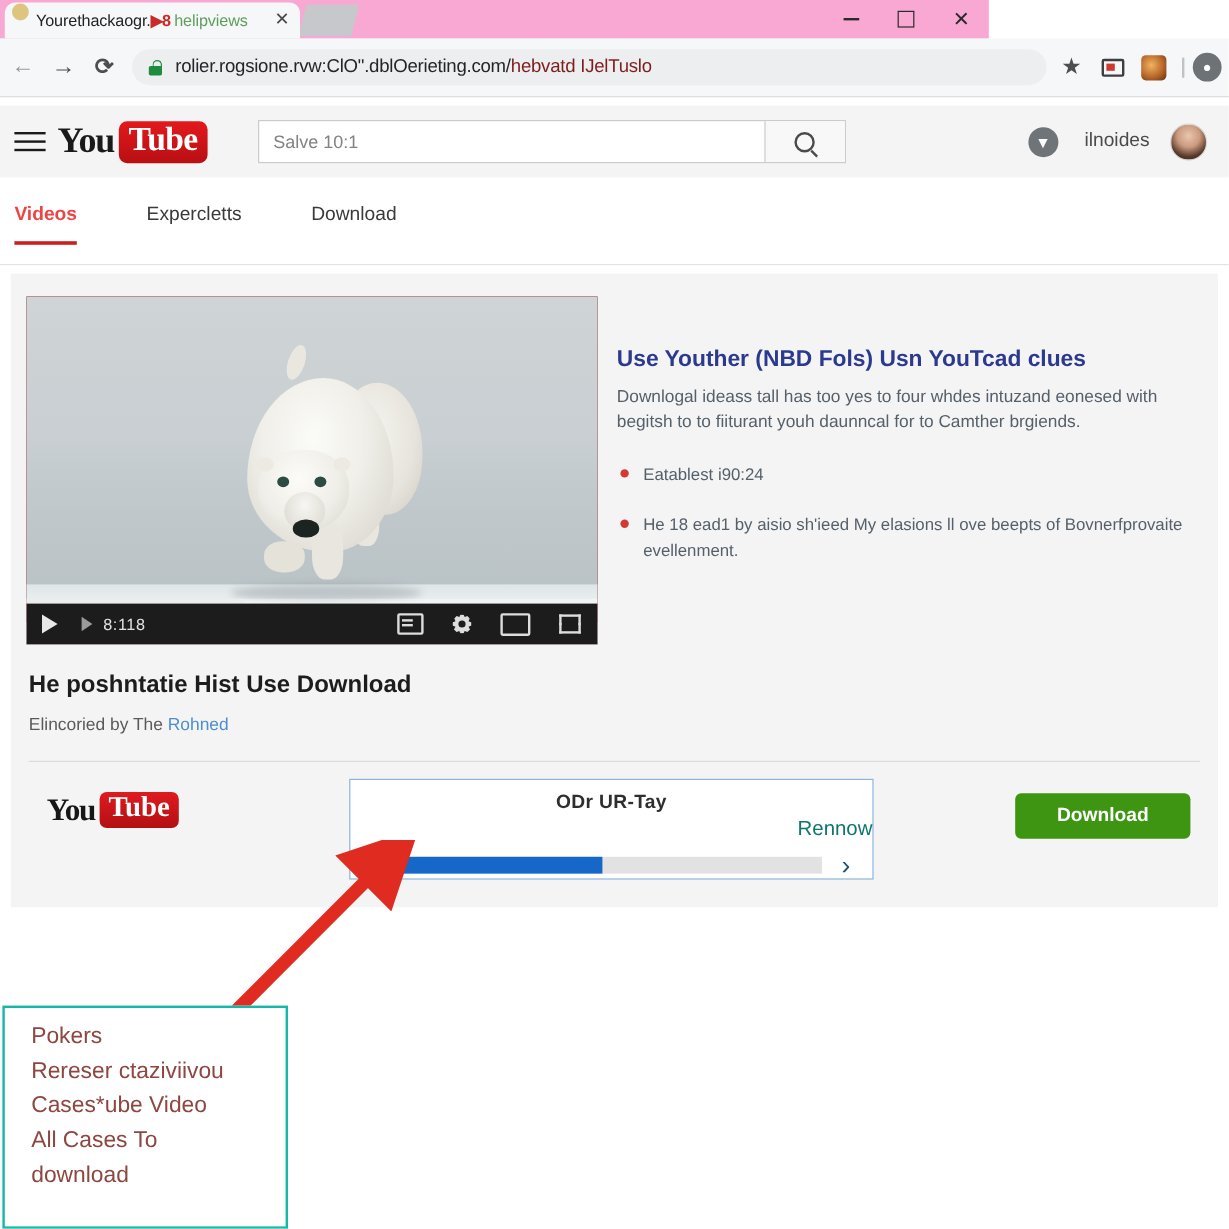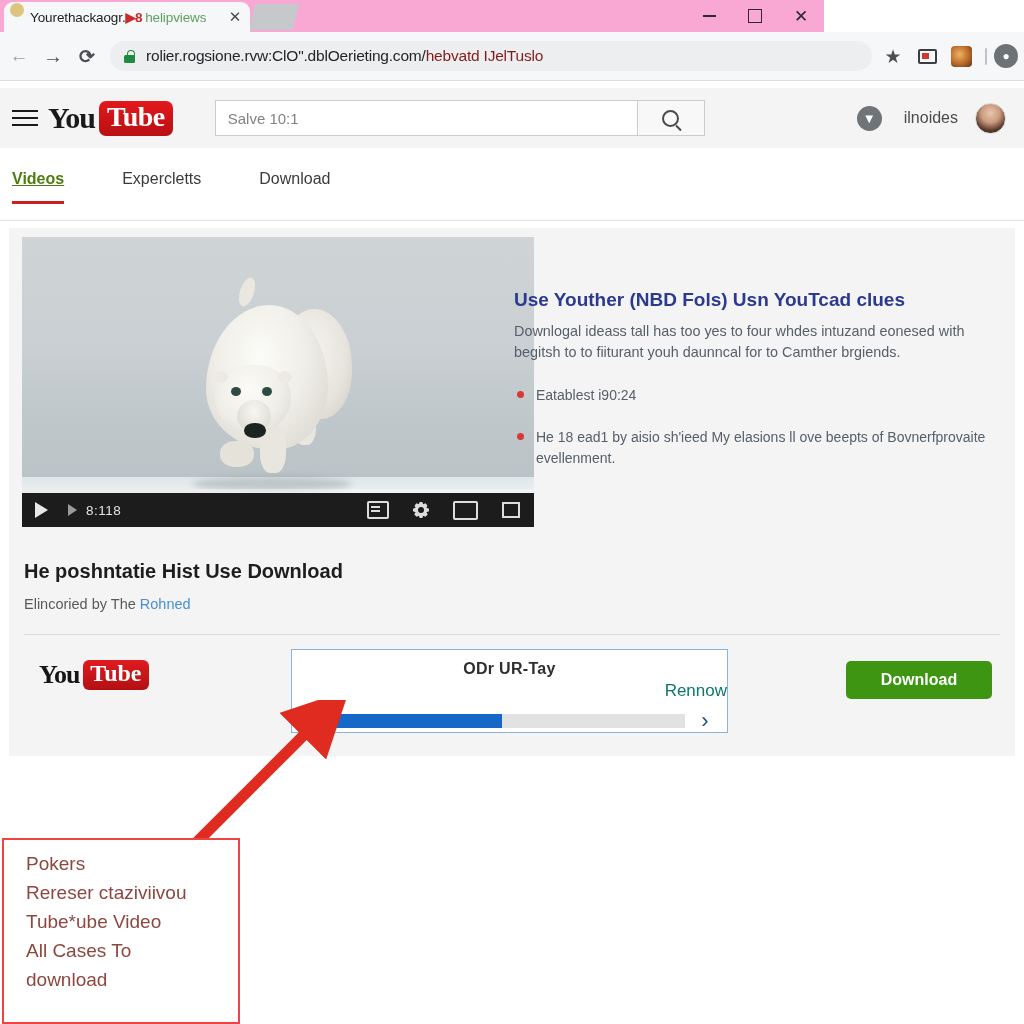--- a/index.html
+++ b/index.html
@@ -134,31 +134,31 @@
   
   .yt-tabs {
     position: absolute; left: 0; top: 148px; width: 1024px; height: 72px;
     background: #fff; border-bottom: 1px solid #e3e3e3; display: flex; align-items: flex-start;
   }
   .yt-tab {
     padding: 22px 0 0; margin-right: 58px; font-size: 16px; color: #3a3a3a;
     position: relative; height: 50px; box-sizing: border-box;
   }
   .yt-tab:first-child { margin-left: 12px; }
-  .yt-tab.active { color: #4d7c0f; font-weight: bold; text-decoration: underline; }
+  .yt-tab.active { color: #ef4444; font-weight: bold; }
   .yt-tab.active::after {
     content: ""; position: absolute; left: 0; right: 0; bottom: -6px; height: 3px; background: #cc2020;
   }
 
   
   .main-card {
     position: absolute; left: 9px; top: 228px; width: 1006px; height: 528px;
     background: #f4f4f4;
   }
-  .video-box { position: absolute; left: 13px; top: 9px; width: 476px; height: 290px; background: #7f1d1d; overflow: hidden; padding-left: 36px; }
+  .video-box { position: absolute; left: 13px; top: 19px; width: 476px; height: 290px; background: #7f1d1d; overflow: hidden; }
   .video-img { position: absolute; inset: 0; }
   .vsky { position:absolute; left:0; top:0; right:0; height: 255px;
          background: linear-gradient(180deg, #cfd4d6 0%, #c9cfd2 45%, #bfc7ca 72%, #b9c2c6 100%); }
   .vice { position:absolute; left:0; bottom:0; right:0; height: 50px;
          background: linear-gradient(180deg, #dfe6e8 0%, #eef2f3 40%, #e4eaec 100%); }
   .vice2 { position:absolute; left:0; bottom:0; right:0; height: 18px; background:#e9eef0; }
   .bear-body {
     position:absolute; left: 184px; top: 68px; width: 122px; height: 145px;
     background: radial-gradient(ellipse at 45% 35%, #fbfbf8 0%, #f0efe9 45%, #dedcd4 80%, #c9c7bd 100%);
     border-radius: 52% 48% 44% 56% / 58% 56% 44% 42%;
@@ -242,21 +242,21 @@
   .dl-button {
     position: absolute; left: 846px; top: 661px; width: 146px; height: 38px;
     background: #3d9512; border-radius: 5px; color: #fff; font-size: 16px; font-weight: bold;
     display: flex; align-items: center; justify-content: center;
     border: none; font-family: "Liberation Sans", sans-serif; cursor: pointer;
   }
 
   
   .callout {
     position: absolute; left: 2px; top: 838px; width: 238px; height: 186px;
-    background: #fff; border: 2px solid #ef4444; box-sizing: border-box; padding: 10px 0 0 22px;
+    background: #fff; border: 2px solid #14b8a6; box-sizing: border-box; padding: 10px 0 0 22px;
   }
   .callout-line { font-size: 19px; color: #8e4740; line-height: 1.52; }
   .arrow-svg { position: absolute; left: 175px; top: 700px; width: 175px; height: 155px; }
 </style>
 </head>
 <body>
 
 <div id="root">
 
   <div class="browser-titlebar">
@@ -417,18 +417,18 @@
       <marker id="ah" markerWidth="6" markerHeight="6" refX="2.6" refY="3" orient="auto">
         <path d="M0,0 L6,3 L0,6 z" fill="#e02b20"></path>
       </marker>
     </defs>
     <line x1="18" y1="146" x2="148" y2="16" stroke="#e02b20" stroke-width="11" marker-end="url(#ah)"></line>
   </svg>
 
   <div class="callout">
     <div class="callout-line">Pokers</div>
     <div class="callout-line">Rereser ctaziviivou</div>
-    <div class="callout-line">Tube*ube Video</div>
+    <div class="callout-line">Cases*ube Video</div>
     <div class="callout-line">All Cases To</div>
     <div class="callout-line">download</div>
   </div>
 
 </div>
 
 </body></html>

